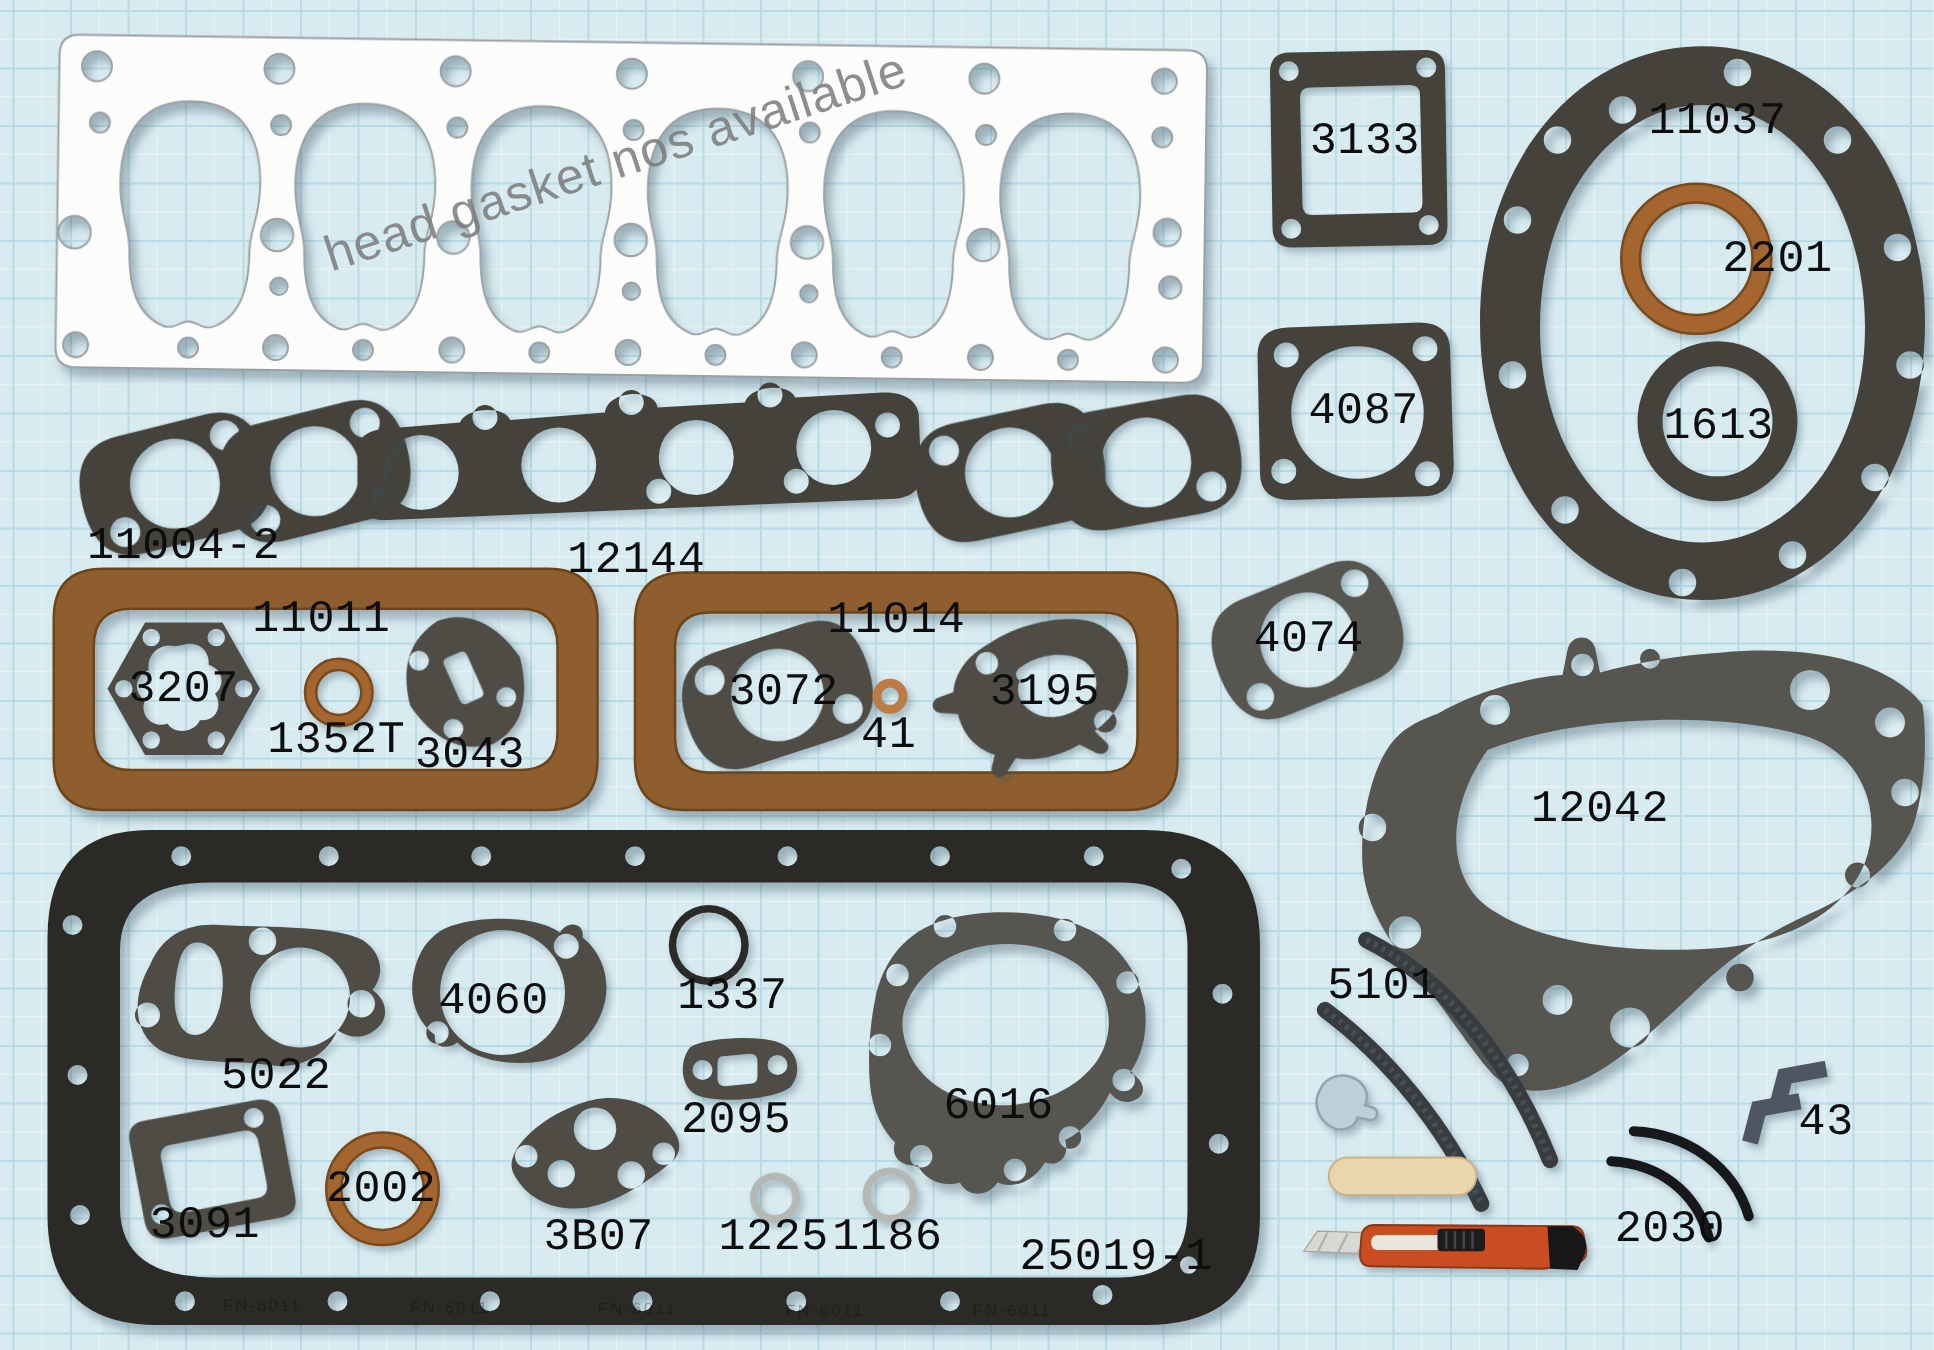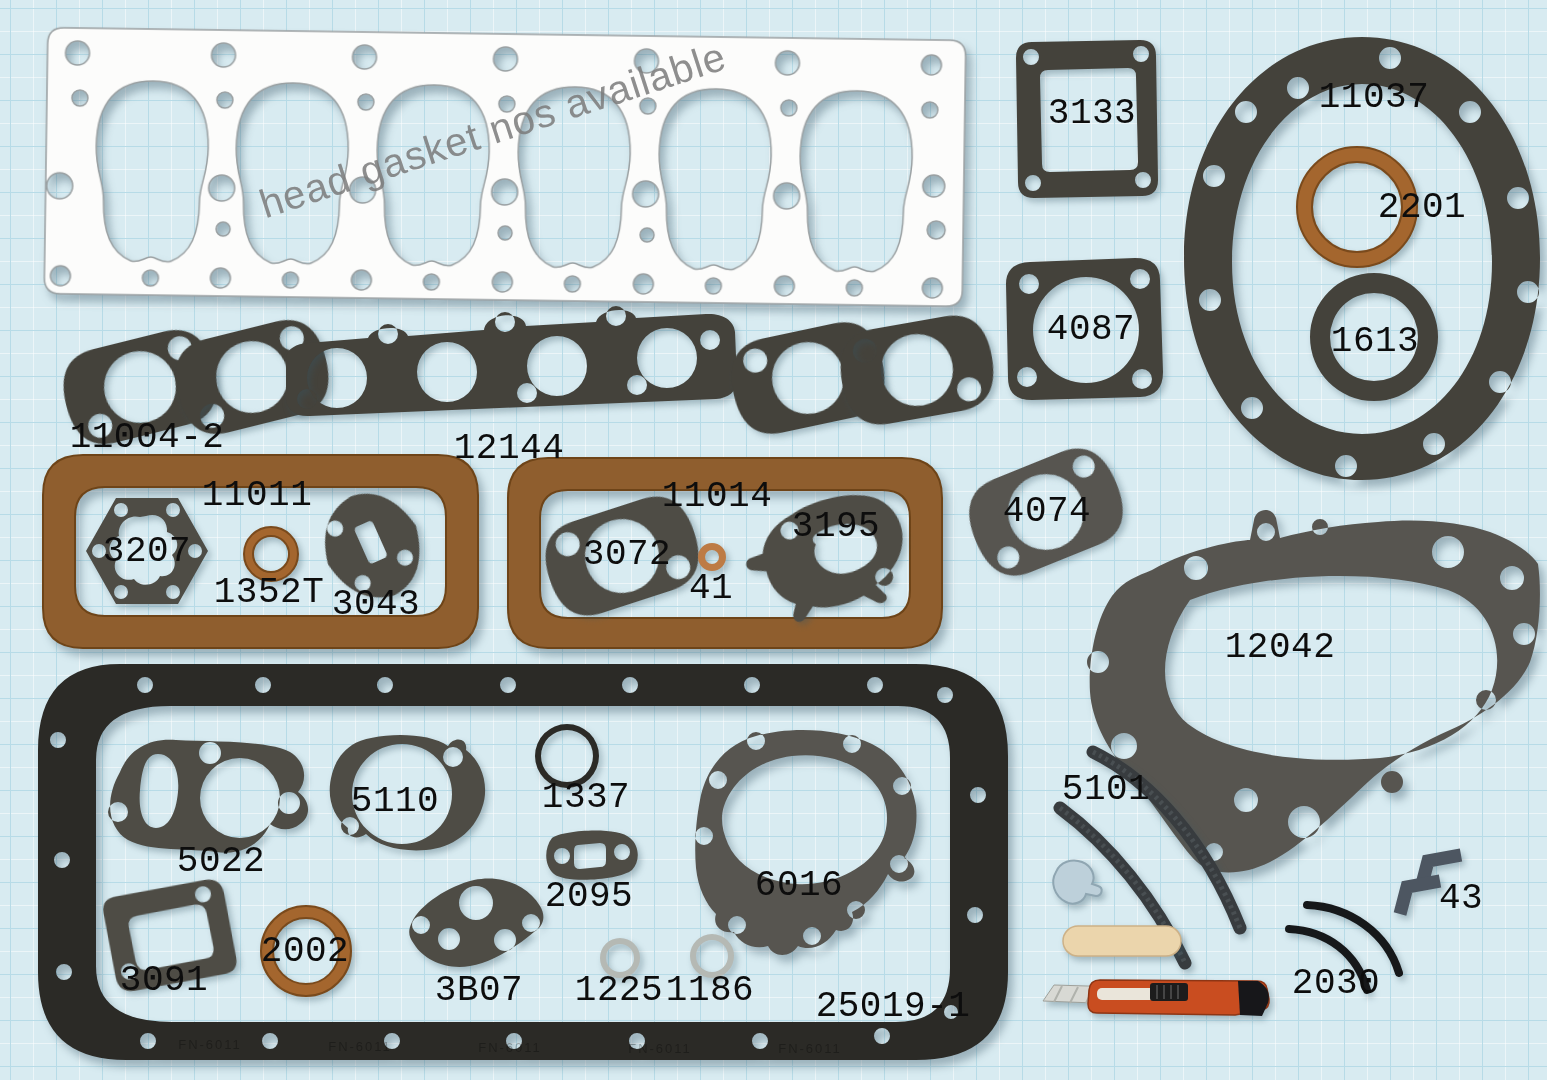--- a/index.html
+++ b/index.html
@@ -289,25 +289,25 @@
 <div class="plabel" style="left:1422px;top:207px;">2201</div>
 <div class="plabel" style="left:1091px;top:329px;">4087</div>
 <div class="plabel" style="left:1375px;top:341px;">1613</div>
 <div class="plabel" style="left:257px;top:495px;">11011</div>
 <div class="plabel" style="left:147px;top:551px;">3207</div>
 <div class="plabel" style="left:269px;top:592px;">1352T</div>
 <div class="plabel" style="left:376px;top:604px;">3043</div>
 <div class="plabel" style="left:717px;top:496px;">11014</div>
 <div class="plabel" style="left:627px;top:554px;">3072</div>
 <div class="plabel" style="left:711px;top:588px;">41</div>
-<div class="plabel" style="left:836px;top:526px;">3195</div>
+<div class="plabel" style="left:836px;top:554px;">3195</div>
 <div class="plabel" style="left:1047px;top:511px;">4074</div>
 <div class="plabel" style="left:1280px;top:647px;">12042</div>
 <div class="plabel" style="left:221px;top:861px;">5022</div>
-<div class="plabel" style="left:395px;top:801px;">5110</div>
+<div class="plabel" style="left:395px;top:801px;">4060</div>
 <div class="plabel" style="left:566px;top:797px;margin-left:20px;">1337</div>
 <div class="plabel" style="left:589px;top:896px;">2095</div>
 <div class="plabel" style="left:799px;top:861px;margin-top:24px;">6016</div>
 <div class="plabel" style="left:164px;top:936px;margin-top:44px;">3091</div>
 <div class="plabel" style="left:305px;top:951px;">2002</div>
 <div class="plabel" style="left:479px;top:990px;">3B07</div>
 <div class="plabel" style="left:619px;top:990px;">1225</div>
 <div class="plabel" style="left:710px;top:990px;">1186</div>
 <div class="plabel" style="left:893px;top:1006px;">25019-1</div>
 <div class="plabel" style="left:1106px;top:789px;">5101</div>

